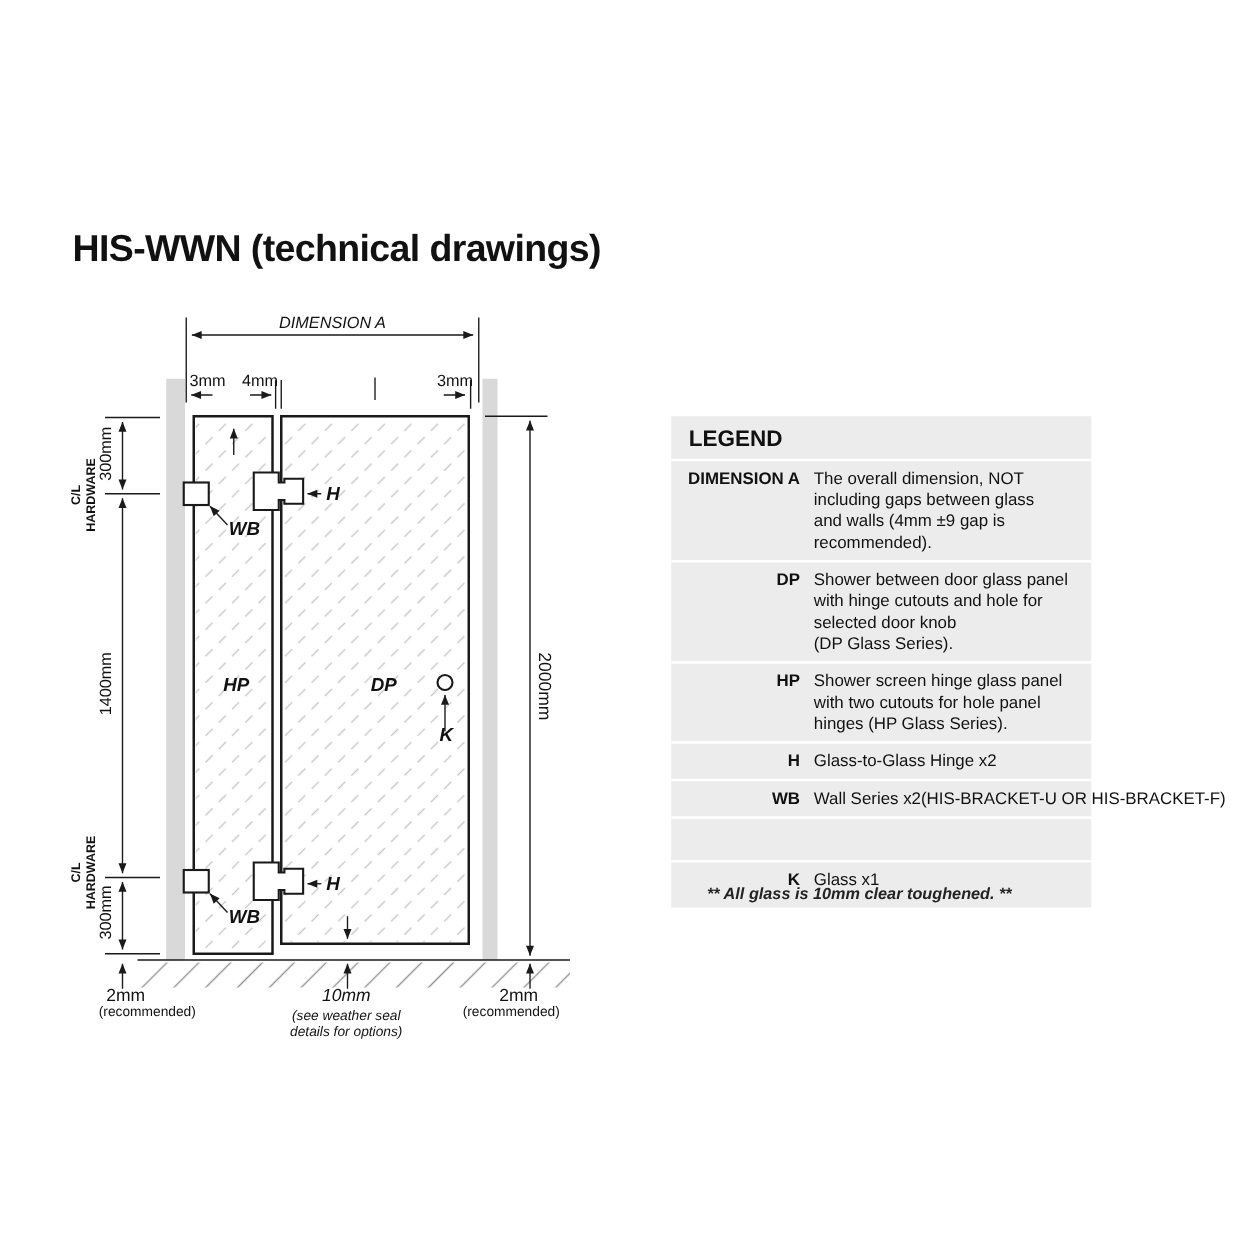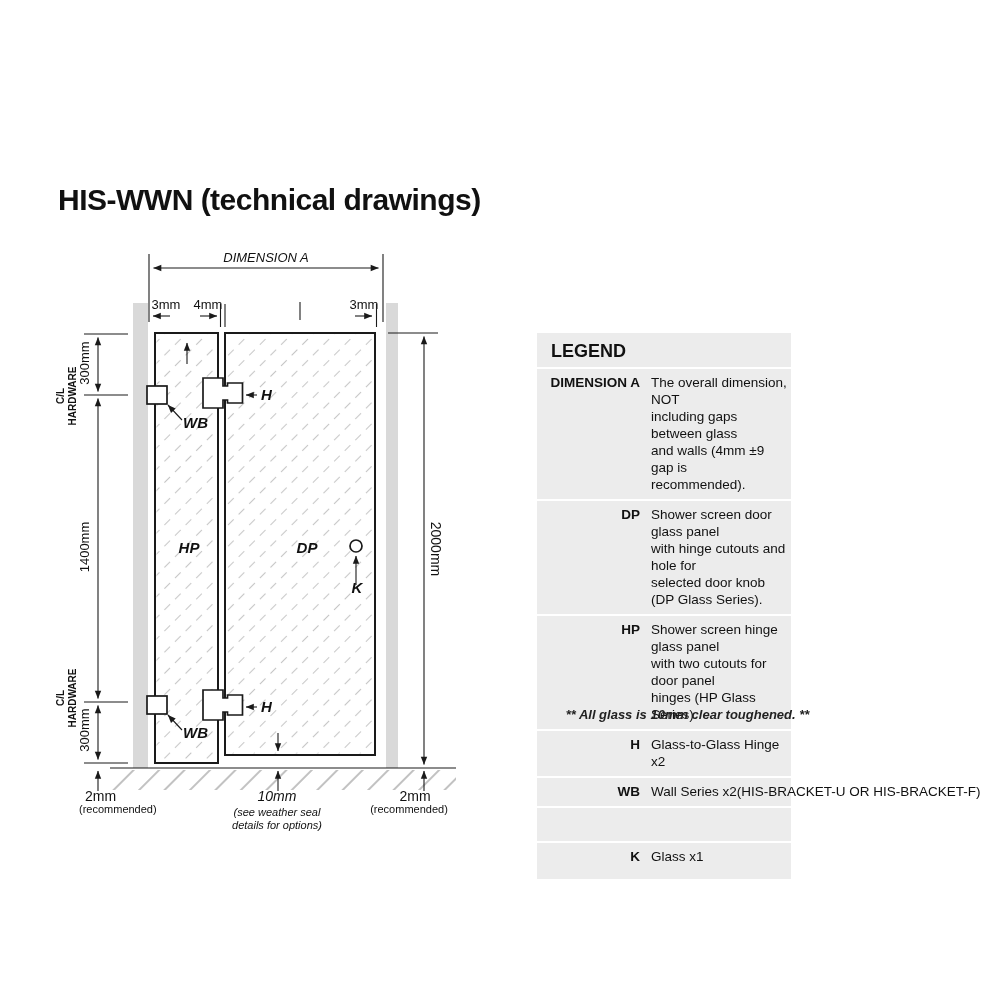--- a/index.html
+++ b/index.html
@@ -3,21 +3,21 @@
 <meta charset="utf-8">
 <style>
   html,body{margin:0;padding:0;background:#fff;}
   body{width:1000px;height:1000px;position:relative;overflow:hidden;
        font-family:"Liberation Sans",sans-serif;color:#111;}
   .abs{position:absolute;}
 
   .title{left:58px;top:183px;font-size:30px;font-weight:bold;letter-spacing:-0.5px;white-space:nowrap;}
 
   
-  .legend{left:537px;top:333px;width:254px;background:#ececec;}
+  .legend{left:537px;top:333px;width:336px;background:#ececec;}
   .legend-header{padding:8px 14px 5px;font-weight:bold;font-size:18px;}
   .legend-row{display:flex;border-top:2px solid #ffffff;padding:5px 0 6px;font-size:13.5px;line-height:17px;}
   .legend-row .term{width:114px;flex:none;text-align:right;font-weight:bold;padding-right:11px;box-sizing:border-box;}
   .legend-row .desc{white-space:pre-line;padding-right:4px;}
   .legend-row .desc.nowrap{white-space:nowrap;overflow:visible;}
   .legend-row.empty{min-height:22px;}
   .legend-row.last{padding-bottom:14px;}
   .footnote{left:537px;top:707px;width:301px;text-align:center;font-size:13px;font-style:italic;font-weight:bold;color:#222;}
 
   
@@ -156,29 +156,29 @@
 
   <div class="legend-row">
     <div class="term">DIMENSION A</div>
     <div class="desc">The overall dimension, NOT
 including gaps between glass
 and walls (4mm ±9 gap is
 recommended).</div>
   </div>
   <div class="legend-row">
     <div class="term">DP</div>
-    <div class="desc">Shower screen door glass panel
+    <div class="desc">Shower between door glass panel
 with hinge cutouts and hole for
 selected door knob
 (DP Glass Series).</div>
   </div>
   <div class="legend-row">
     <div class="term">HP</div>
     <div class="desc">Shower screen hinge glass panel
-with two cutouts for door panel
+with two cutouts for hole panel
 hinges (HP Glass Series).</div>
   </div>
   <div class="legend-row">
     <div class="term">H</div>
     <div class="desc">Glass-to-Glass Hinge x2</div>
   </div>
   <div class="legend-row">
     <div class="term">WB</div>
     <div class="desc nowrap">Wall Series x2(HIS-BRACKET-U OR HIS-BRACKET-F)</div>
   </div>

